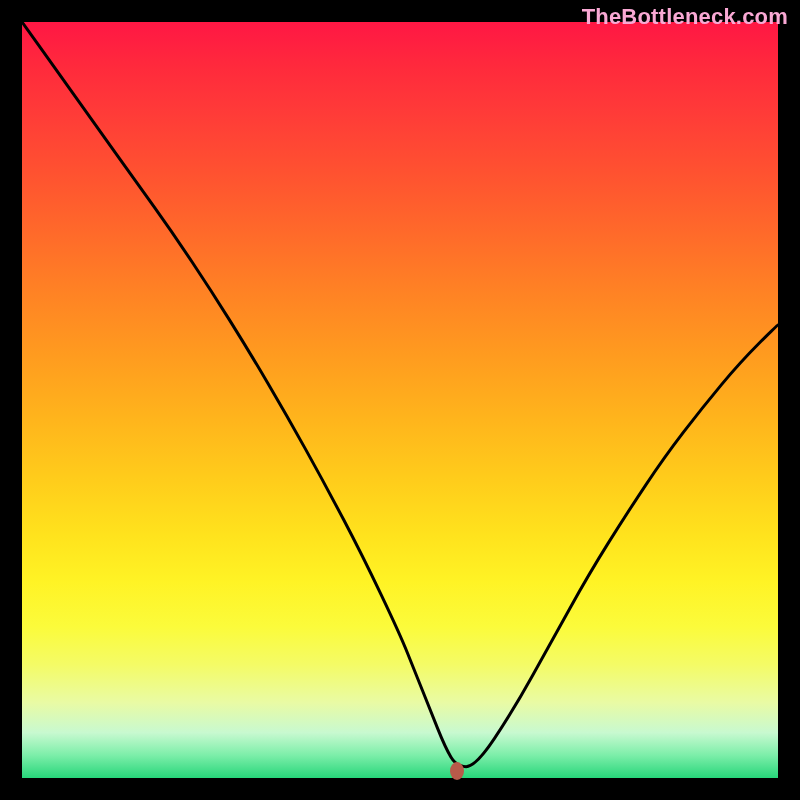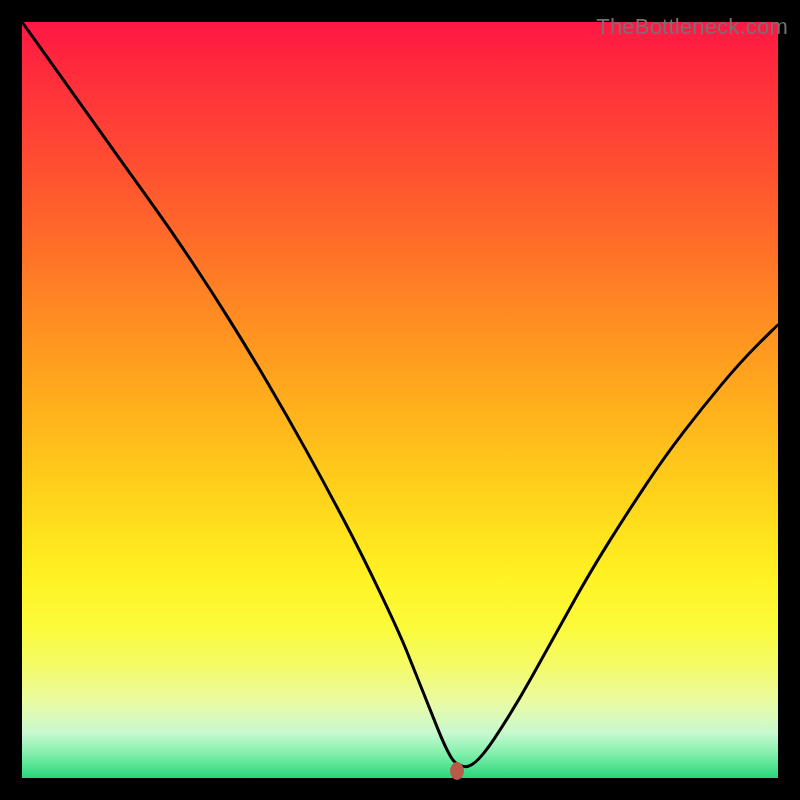--- a/index.html
+++ b/index.html
@@ -12,25 +12,25 @@
     font-family: Arial, Helvetica, sans-serif;
   }
   .frame {
     position: relative;
     width: 800px;
     height: 800px;
     background: #000;
   }
   .watermark {
     position: absolute;
-    top: 14px;
+    top: 4px;
     right: 12px;
-    color: #737373;
+    color: #f9a8d4;
     font-size: 22px;
-    font-weight: 400;
+    font-weight: 700;
     letter-spacing: 0.2px;
     z-index: 20;
   }
   .plot-area {
     position: absolute;
     left: 22px;
     top: 22px;
     width: 756px;
     height: 756px;
     background: linear-gradient(to bottom,

